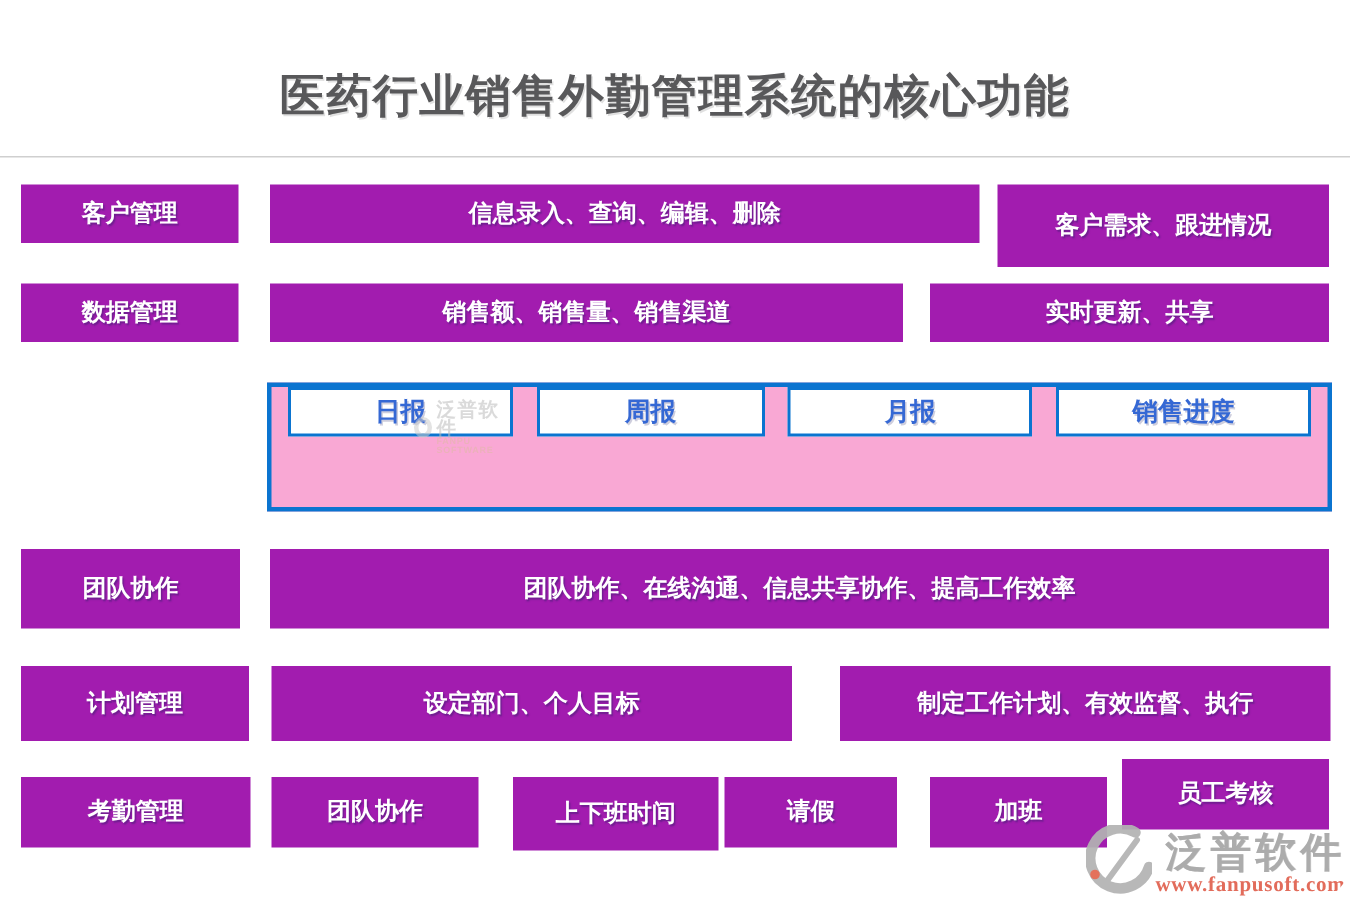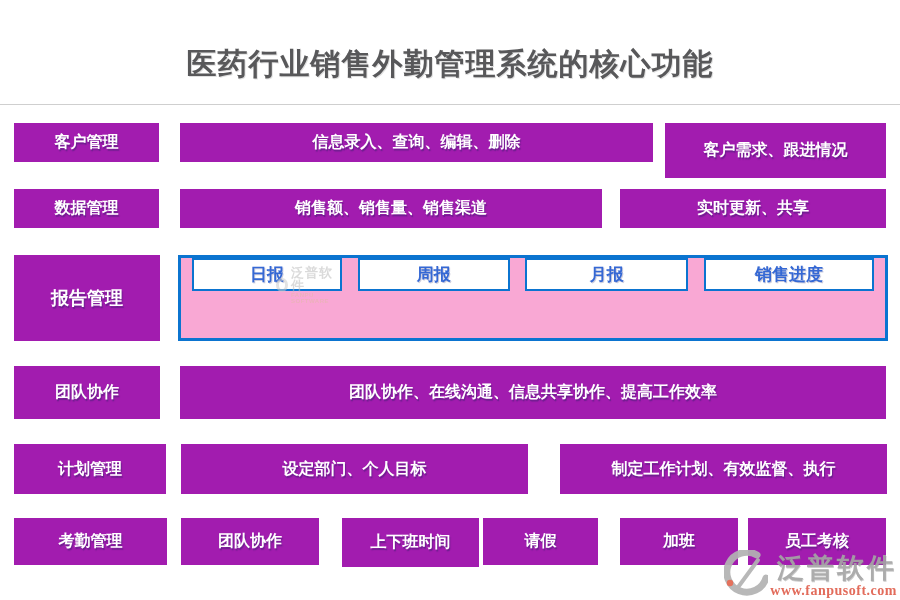--- a/index.html
+++ b/index.html
@@ -1,17 +1,17 @@
 <!DOCTYPE html>
 <html><head>
 <meta charset="utf-8">
 <style>
   html,body{margin:0;padding:0;background:#fff;}
   .page{position:relative;width:900px;height:600px;background:#ffffff;
-        font-family:"Liberation Sans", sans-serif;overflow:hidden;}
+        font-family:"Liberation Sans", sans-serif;overflow:hidden;border-radius:25px;}
 
   .title{position:absolute;top:44px;left:0;width:100%;text-align:center;
          font-size:30px;font-weight:bold;color:#58585a;letter-spacing:1px;
          text-shadow:1px 1px 0 rgba(0,0,0,0.12);}
   .divider{position:absolute;top:104px;left:0;width:900px;height:1px;background:#cfcfcf;}
 
   .block{position:absolute;background:#a21caf;color:#ffffff;font-weight:bold;
          font-size:16px;display:flex;align-items:center;justify-content:center;
          text-shadow:1px 1.5px 1px rgba(15,35,85,0.35);box-sizing:border-box;}
 
@@ -26,21 +26,21 @@
   .r4c1{left:14px;top:366px;width:146px;height:53px}
   .r4c2{left:180px;top:366px;width:706px;height:53px}
   .r5c1{left:14px;top:444px;width:152px;height:50px}
   .r5c2{left:181px;top:444px;width:347px;height:50px}
   .r5c3{left:560px;top:444px;width:327px;height:50px}
   .r6c1{left:14px;top:518px;width:153px;height:47px}
   .r6c2{left:181px;top:518px;width:138px;height:47px}
   .r6c3{left:342px;top:518px;width:137px;height:49px}
   .r6c4{left:483px;top:518px;width:115px;height:47px}
   .r6c5{left:620px;top:518px;width:118px;height:47px}
-  .r6c6{left:748px;top:518px;width:138px;height:47px}
+  .r6c6{left:748px;top:506px;width:138px;height:47px}
 
   
   .report-container{position:absolute;left:178px;top:255px;width:710px;height:86px;
         background:#f9a8d4;border:3px solid #0b74d0;box-sizing:border-box;
         display:flex;align-items:flex-start;justify-content:space-between;padding:0 11px;}
   .sub-btn{position:relative;height:33px;background:#ffffff;border:2px solid #0b74d0;
         box-sizing:border-box;color:#3568d4;font-weight:bold;font-size:17px;
         display:flex;align-items:center;justify-content:center;
         text-shadow:1px 1px 0 rgba(60,60,120,0.25);}
   .w1{width:150px}.w2{width:152px}.w3{width:163px}.w4{width:170px}
@@ -83,23 +83,20 @@
   <div class="block r2c1">
     <span>数据管理</span>
   </div>
   <div class="block r2c2">
     <span>销售额、销售量、销售渠道</span>
   </div>
   <div class="block r2c3">
     <span>实时更新、共享</span>
   </div>
 
-  <div class="block r3c1">
-    <span>报告管理</span>
-  </div>
   <div class="report-container">
     <div class="sub-btn w1">
       <span>日报</span>
       <span class="wm-inline">
         <span class="wm-dot"></span>
         <span class="wm-stack">
           <span class="wm-cn">泛普软件</span>
           <span class="wm-en">FANPU SOFTWARE</span>
         </span>
       </span>

